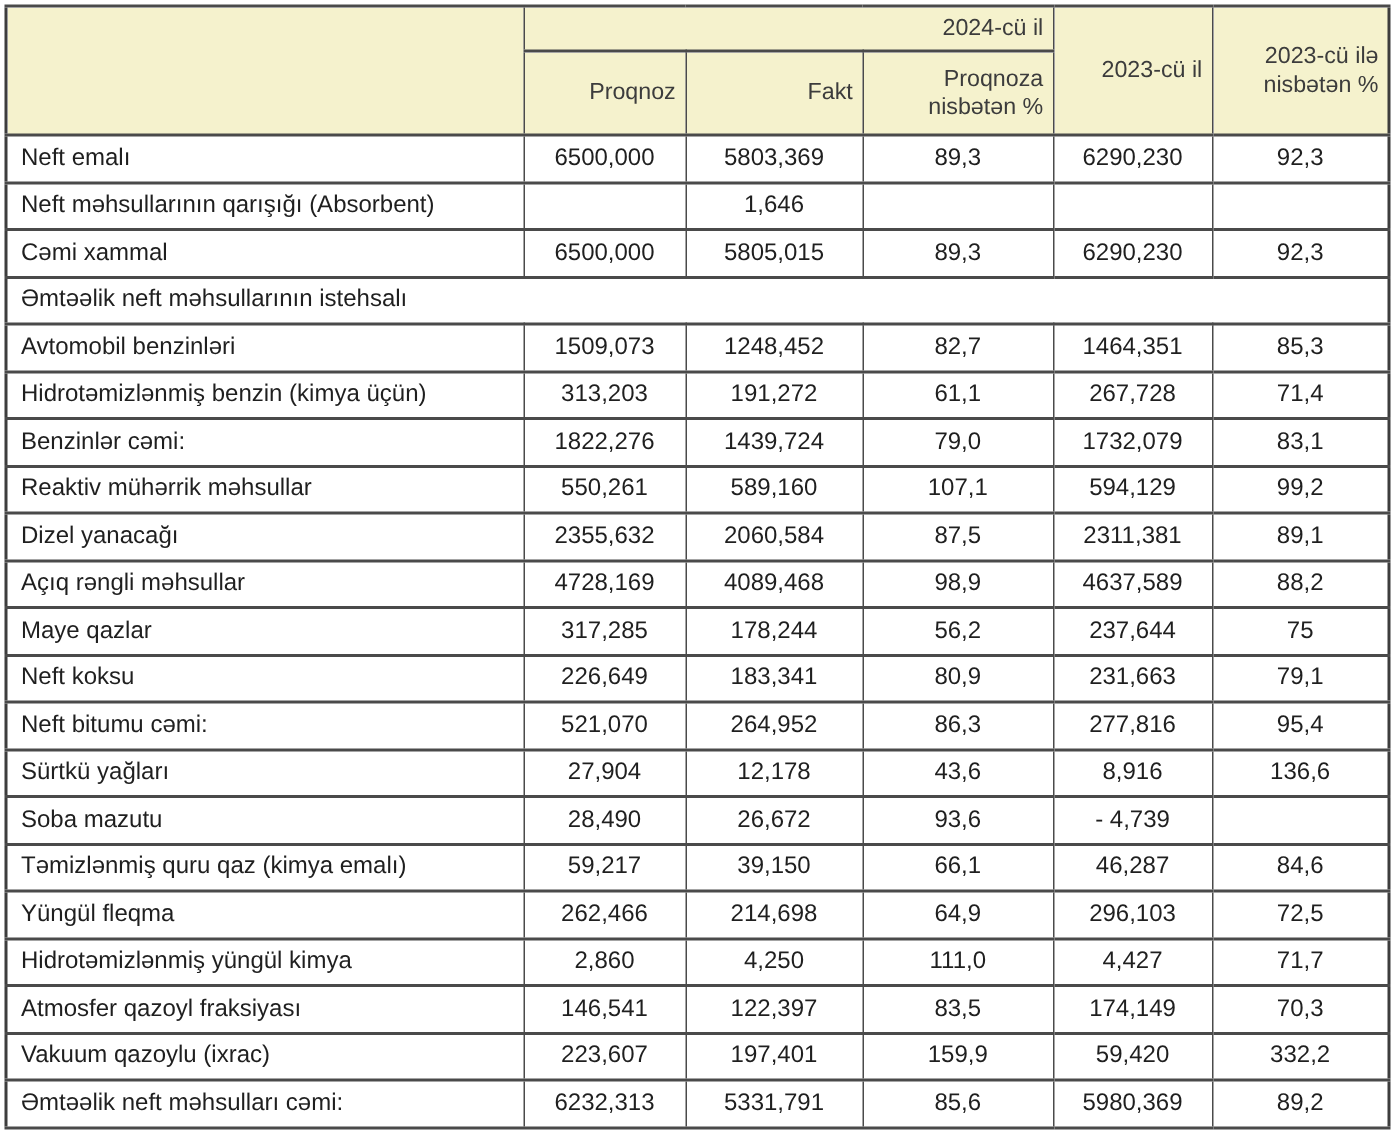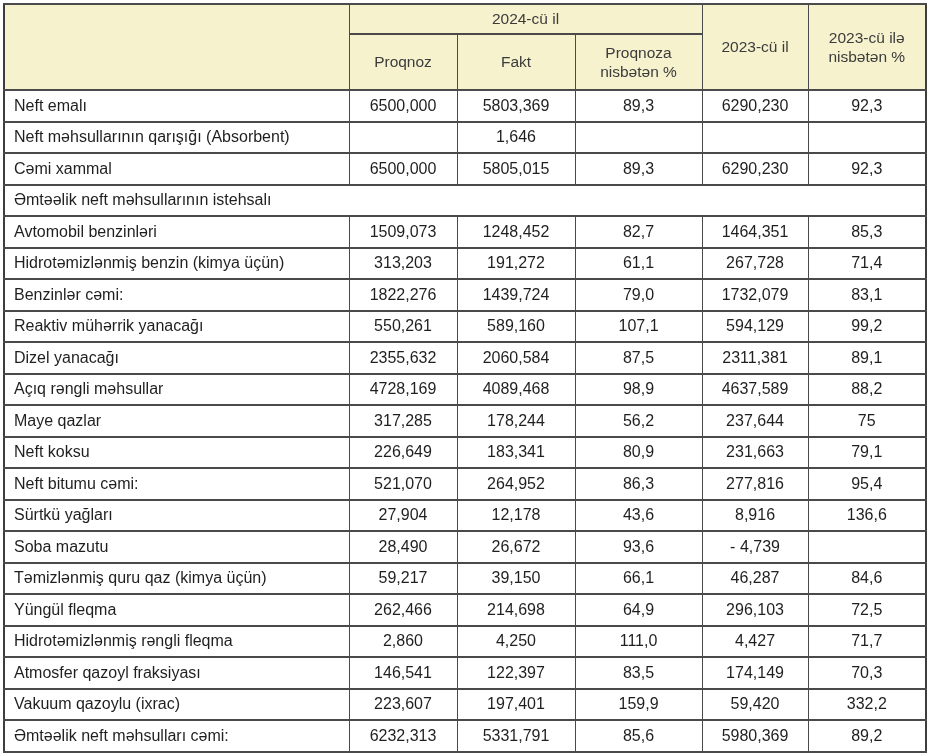--- a/index.html
+++ b/index.html
@@ -35,21 +35,21 @@
     white-space: nowrap;
   }
   table {
     border: 2px solid #3d3d3d;
   }
   thead th {
     background: #f5f2cd;
     font-weight: 400;
     font-size: 15.5px;
     color: #3c3c3c;
-    text-align: center;
+    text-align: right;
     vertical-align: middle;
     padding: 2px 6px;
     white-space: normal;
     line-height: 1.25;
   }
   tr.hdr-top { height: 30px; }
   tr.hdr-sub { height: 56px; }
   tbody tr { height: 31.5px; padding-left: 28px; }
   tbody td {
     font-size: 16px;
@@ -137,21 +137,21 @@
         </tr>
         <tr>
           <td class="label">Benzinlər cəmi:</td>
           <td class="num">1822,276</td>
           <td class="num">1439,724</td>
           <td class="num">79,0</td>
           <td class="num">1732,079</td>
           <td class="num">83,1</td>
         </tr>
         <tr>
-          <td class="label">Reaktiv mühərrik yanacağı</td>
+          <td class="label">Reaktiv mühərrik məhsullar</td>
           <td class="num">550,261</td>
           <td class="num">589,160</td>
           <td class="num">107,1</td>
           <td class="num">594,129</td>
           <td class="num">99,2</td>
         </tr>
         <tr>
           <td class="label">Dizel yanacağı</td>
           <td class="num">2355,632</td>
           <td class="num">2060,584</td>
@@ -201,37 +201,37 @@
         </tr>
         <tr>
           <td class="label">Soba mazutu</td>
           <td class="num">28,490</td>
           <td class="num">26,672</td>
           <td class="num">93,6</td>
           <td class="num">- 4,739</td>
           <td class="num"></td>
         </tr>
         <tr>
-          <td class="label">Təmizlənmiş quru qaz (kimya üçün)</td>
+          <td class="label">Təmizlənmiş quru qaz (kimya emalı)</td>
           <td class="num">59,217</td>
           <td class="num">39,150</td>
           <td class="num">66,1</td>
           <td class="num">46,287</td>
           <td class="num">84,6</td>
         </tr>
         <tr>
           <td class="label">Yüngül fleqma</td>
           <td class="num">262,466</td>
           <td class="num">214,698</td>
           <td class="num">64,9</td>
           <td class="num">296,103</td>
           <td class="num">72,5</td>
         </tr>
         <tr>
-          <td class="label">Hidrotəmizlənmiş rəngli fleqma</td>
+          <td class="label">Hidrotəmizlənmiş yüngül kimya</td>
           <td class="num">2,860</td>
           <td class="num">4,250</td>
           <td class="num">111,0</td>
           <td class="num">4,427</td>
           <td class="num">71,7</td>
         </tr>
         <tr>
           <td class="label">Atmosfer qazoyl fraksiyası</td>
           <td class="num">146,541</td>
           <td class="num">122,397</td>

